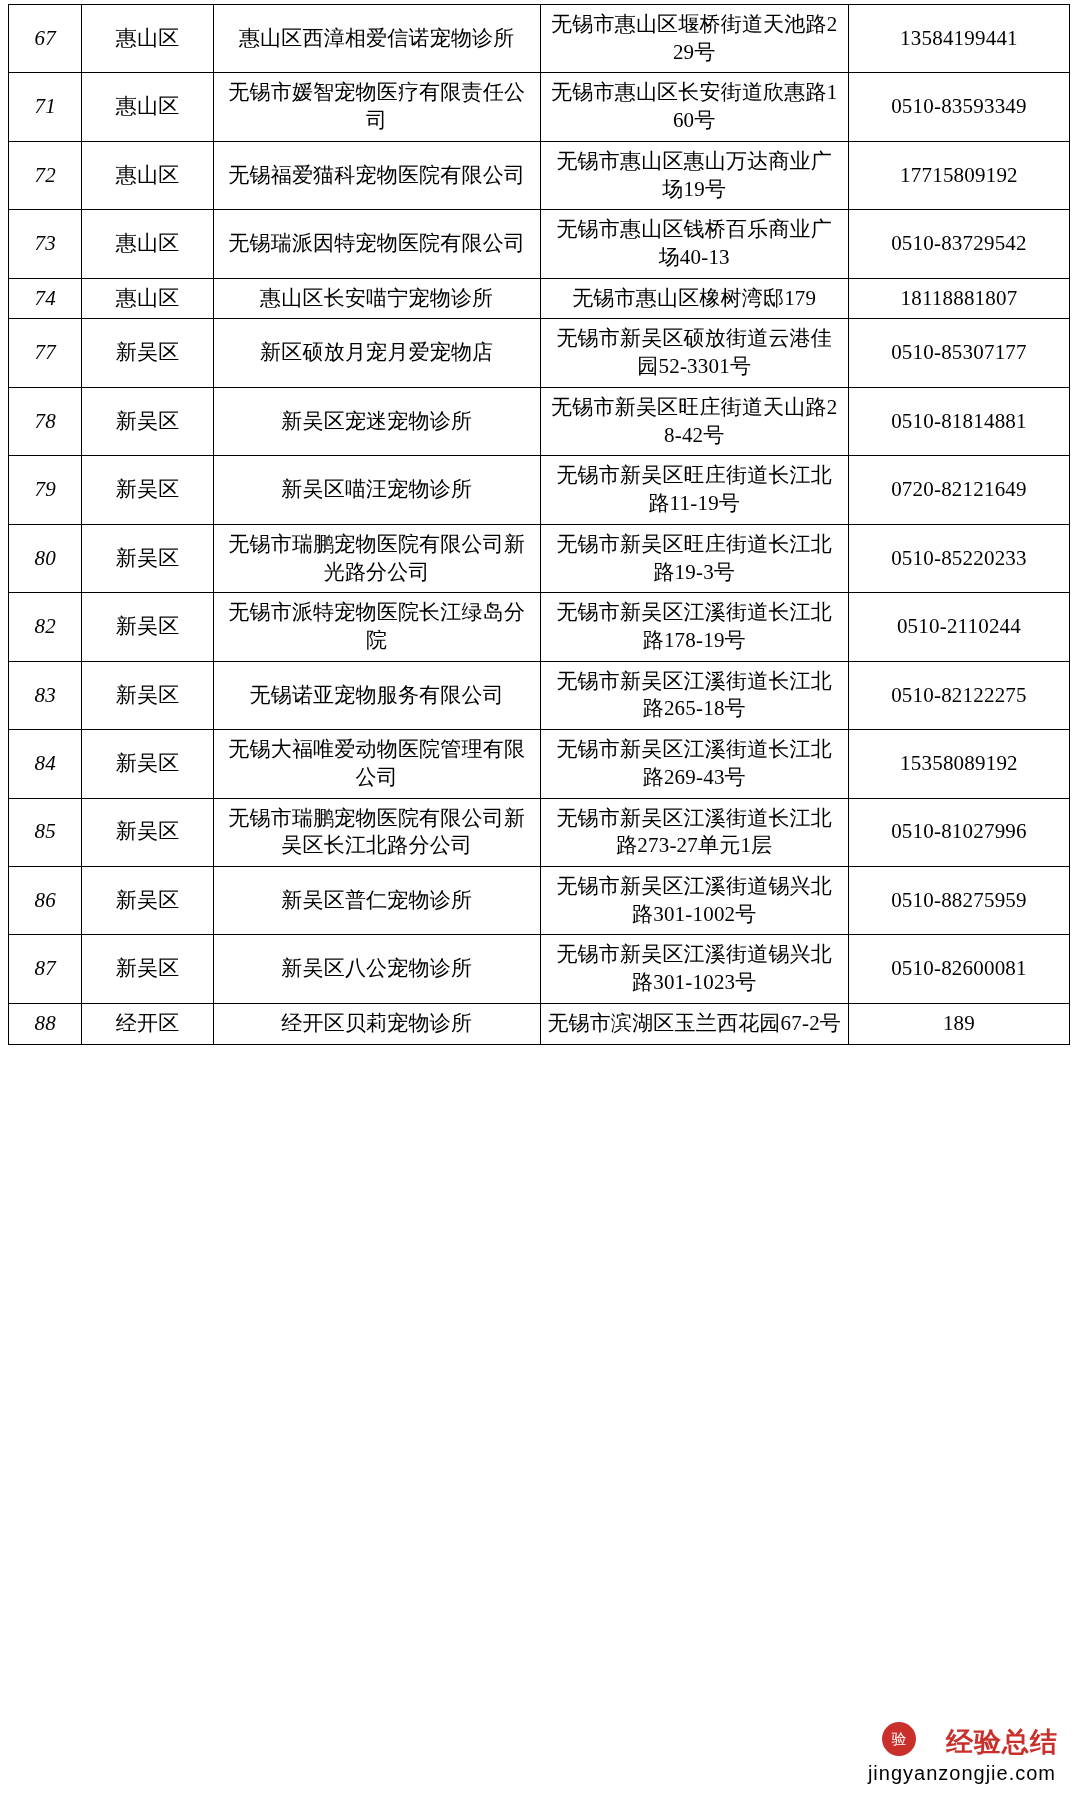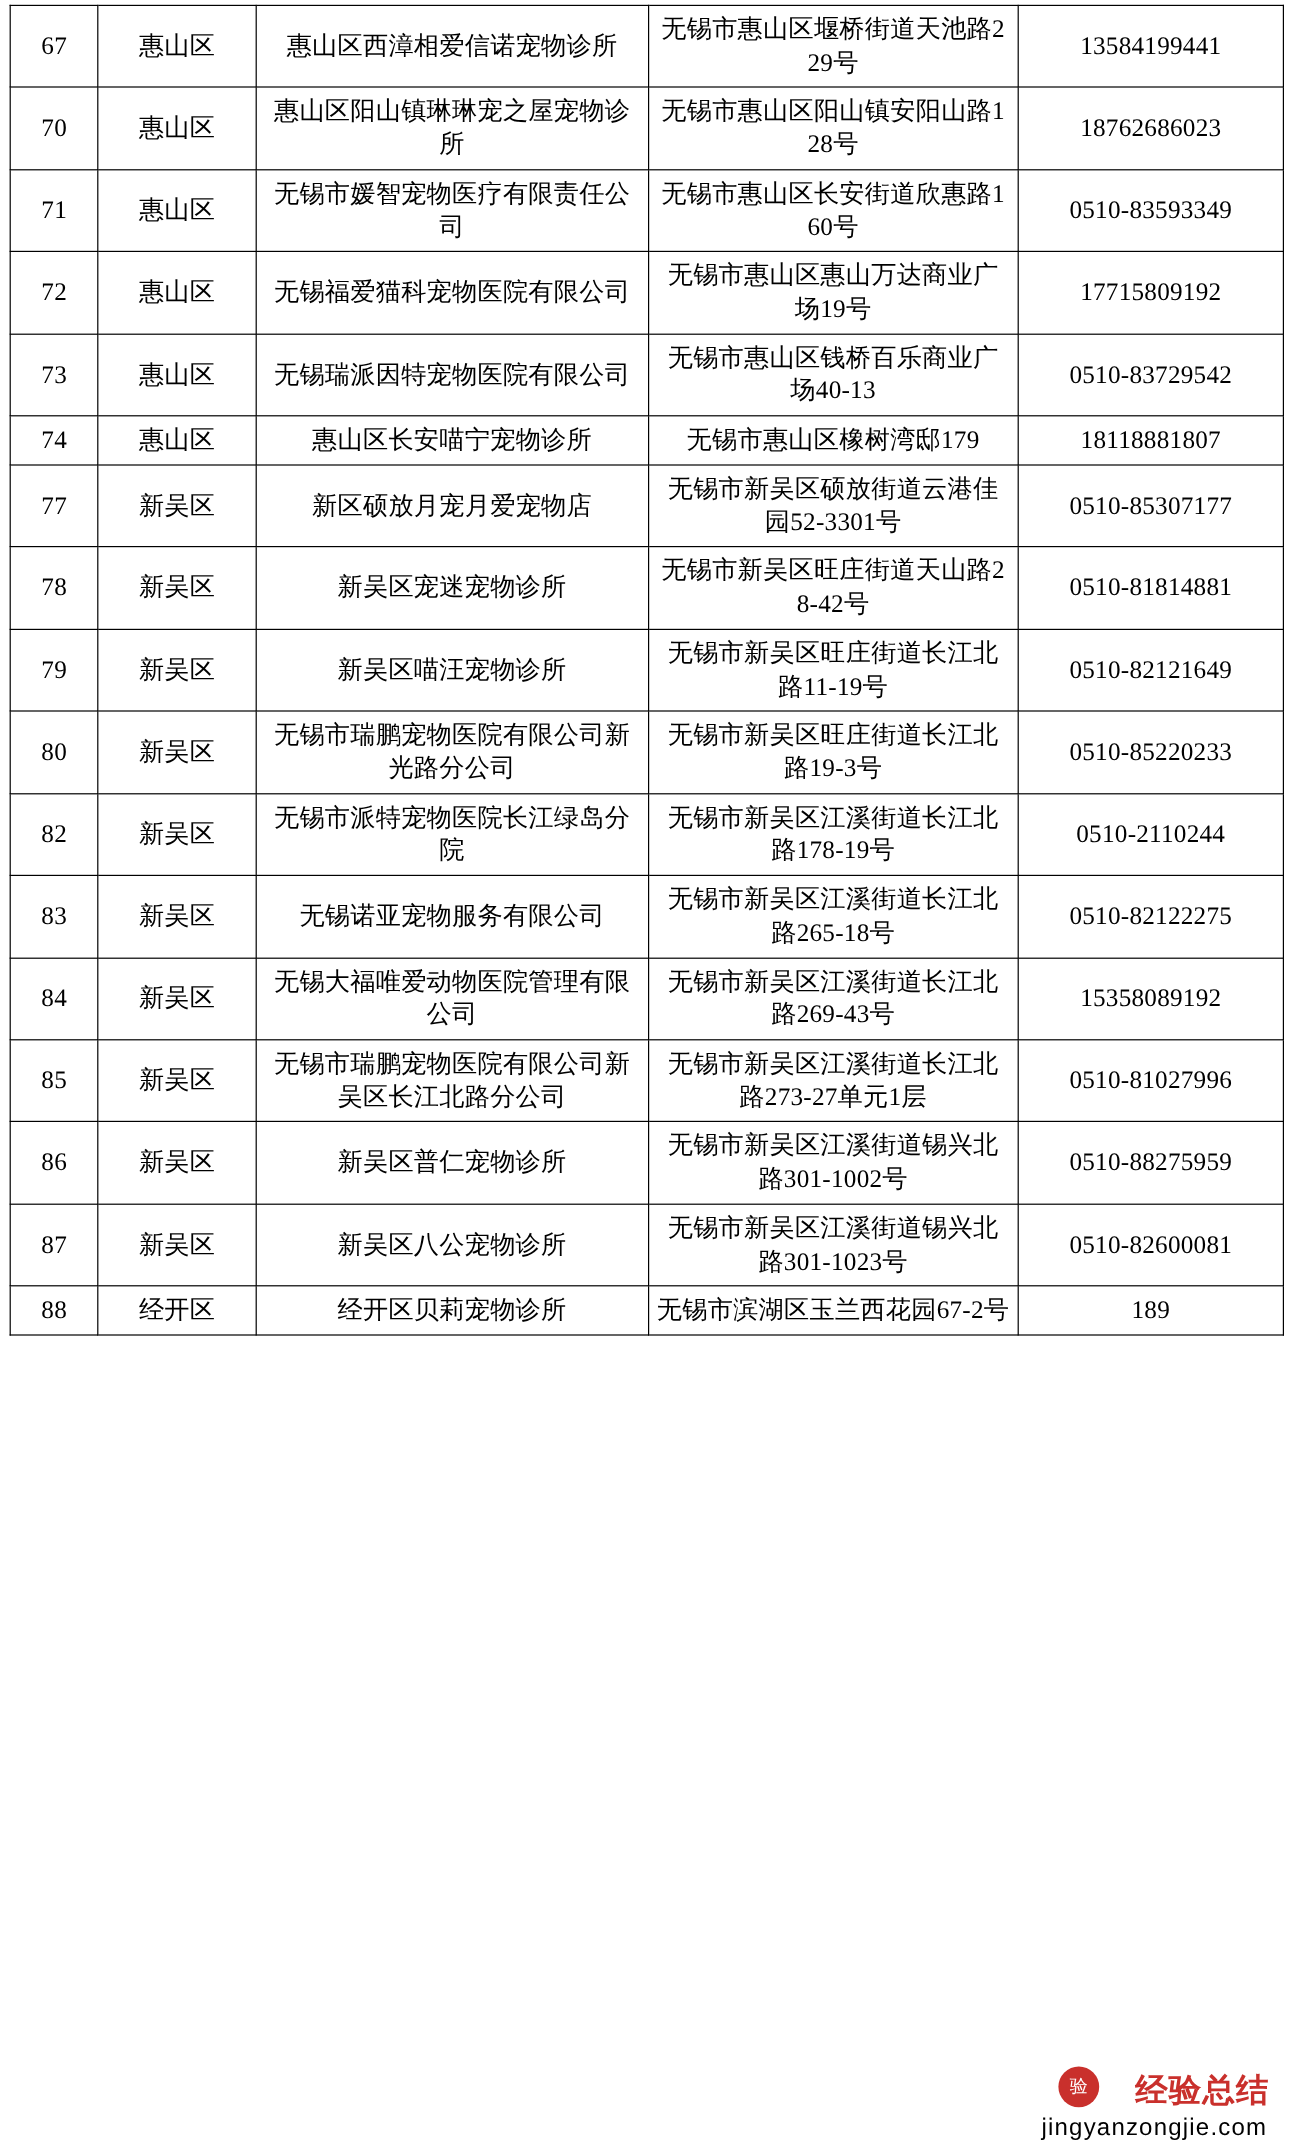--- a/index.html
+++ b/index.html
@@ -36,21 +36,21 @@
     letter-spacing: 0.2px;
     word-break: break-all;
   }
   
   col.c-idx    { width: 68px; }
   col.c-dist   { width: 122px; }
   col.c-name   { width: 303px; }
   col.c-addr   { width: 286px; }
   col.c-phone  { width: 205px; }
 
-  td.idx   { font-size: 21px; }
+  td.idx   { font-size: 21px; font-style: italic; }
   td.dist  { font-size: 21px; margin-top: 34px; }
   td.name  { font-size: 21px; }
   td.addr  { font-size: 21px; }
   td.phone { font-size: 21px; letter-spacing: 0px; }
 
   
   .watermark {
     position: absolute;
     right: 14px;
     bottom: 6px;
@@ -112,27 +112,20 @@
       <tr>
         <td class="idx">67</td>
         <td class="dist">惠山区</td>
         <td class="name">惠山区西漳相爱信诺宠物诊所</td>
         <td class="addr">无锡市惠山区堰桥街道天池路229号</td>
         <td class="phone">13584199441</td>
       </tr>
 
 
 
-      <tr>
-        <td class="idx">70</td>
-        <td class="dist">惠山区</td>
-        <td class="name">惠山区阳山镇琳琳宠之屋宠物诊所</td>
-        <td class="addr">无锡市惠山区阳山镇安阳山路128号</td>
-        <td class="phone">18762686023</td>
-      </tr>
 
       <tr>
         <td class="idx">71</td>
         <td class="dist">惠山区</td>
         <td class="name">无锡市媛智宠物医疗有限责任公司</td>
         <td class="addr">无锡市惠山区长安街道欣惠路160号</td>
         <td class="phone">0510-83593349</td>
       </tr>
 
       <tr>
@@ -175,21 +168,21 @@
         <td class="name">新吴区宠迷宠物诊所</td>
         <td class="addr">无锡市新吴区旺庄街道天山路28-42号</td>
         <td class="phone">0510-81814881</td>
       </tr>
 
       <tr>
         <td class="idx">79</td>
         <td class="dist">新吴区</td>
         <td class="name">新吴区喵汪宠物诊所</td>
         <td class="addr">无锡市新吴区旺庄街道长江北路11-19号</td>
-        <td class="phone">0510-82121649</td>
+        <td class="phone">0720-82121649</td>
       </tr>
 
       <tr>
         <td class="idx">80</td>
         <td class="dist">新吴区</td>
         <td class="name">无锡市瑞鹏宠物医院有限公司新光路分公司</td>
         <td class="addr">无锡市新吴区旺庄街道长江北路19-3号</td>
         <td class="phone">0510-85220233</td>
       </tr>
 

